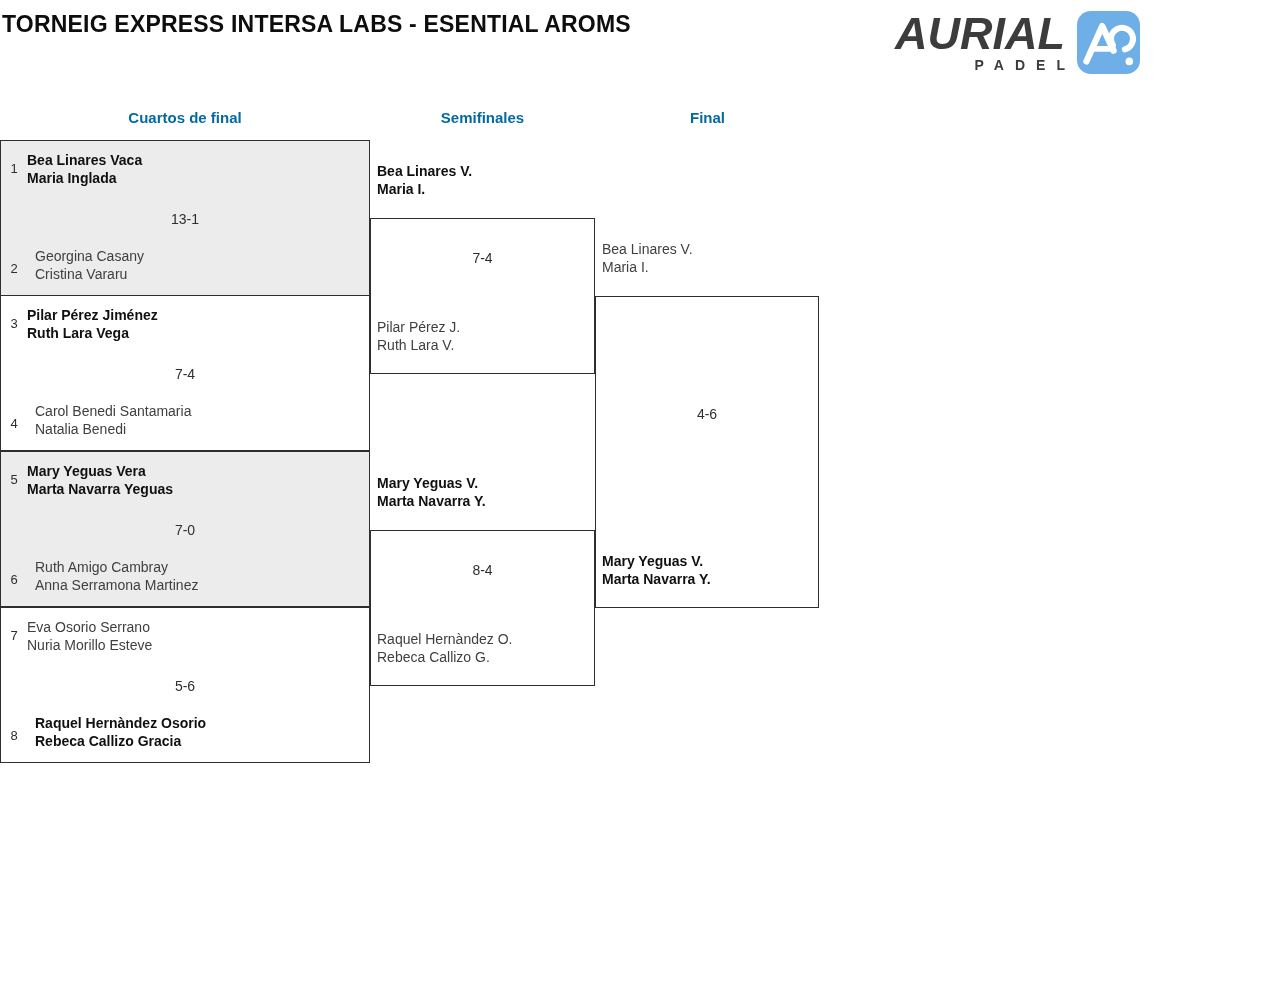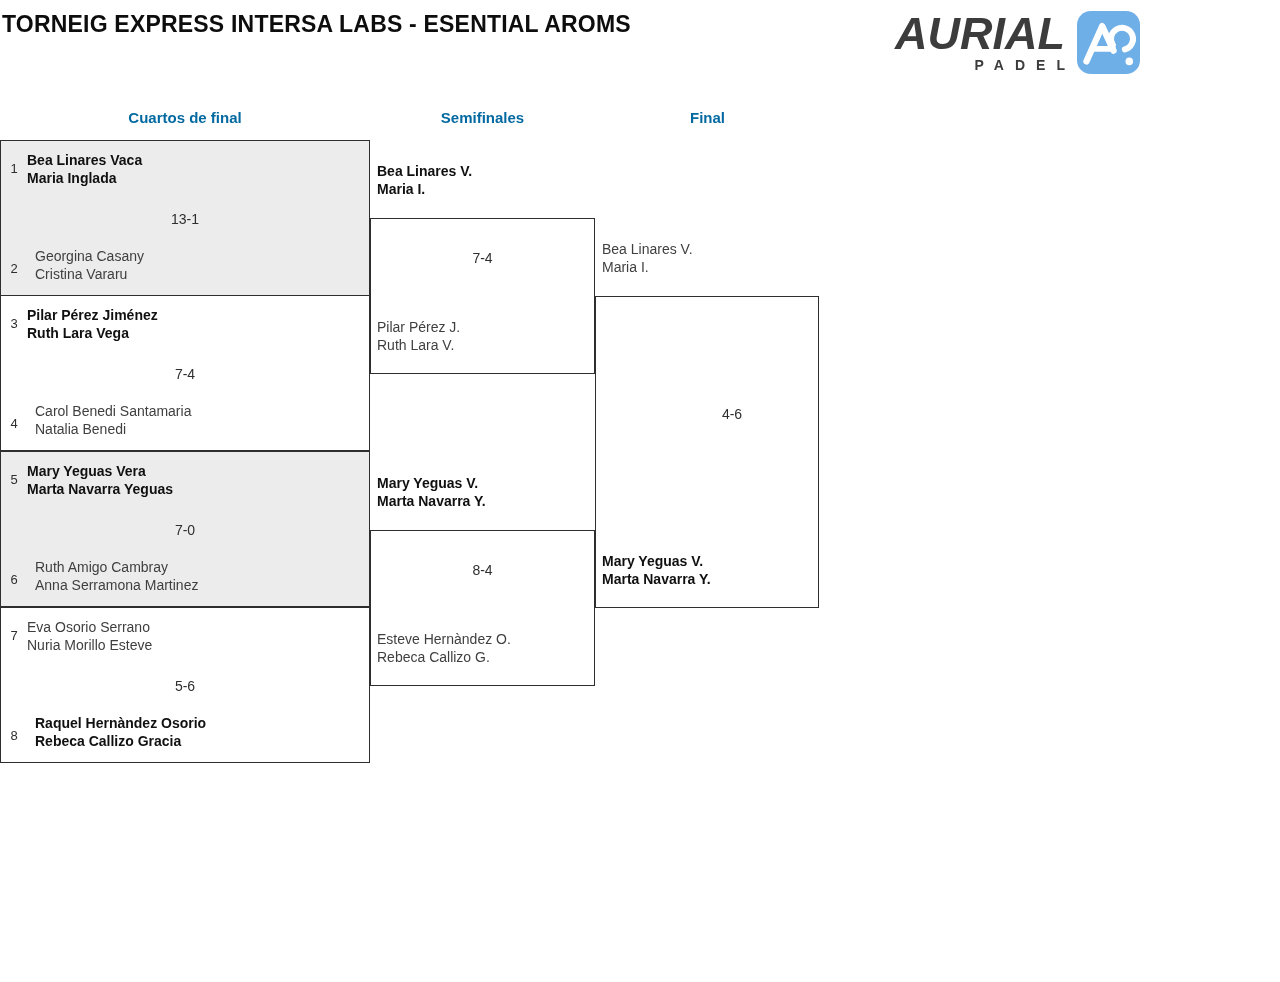--- a/index.html
+++ b/index.html
@@ -50,21 +50,21 @@
   .qbox .s-bot { bottom:19px; }
 
   .abs { position:absolute; }
   .sf1-top  { left:377px; top:162px; }
   .sf1-score{ left:370px; top:250px; width:225px; }
   .sf1-bot  { left:377px; top:318px; }
   .sf2-top  { left:377px; top:474px; }
   .sf2-score{ left:370px; top:562px; width:225px; }
   .sf2-bot  { left:377px; top:630px; }
   .fin-top  { left:602px; top:240px; }
-  .fin-score{ left:620px; top:406px; width:224px; }
+  .fin-score{ left:595px; top:406px; width:224px; }
   .fin-bot  { left:602px; top:552px; }
 </style>
 </head>
 <body>
 
 <div class="page">
 
   <div class="titles">
     <div class="title">TORNEIG EXPRESS INTERSA LABS - ESENTIAL AROMS</div>
   </div>
@@ -161,21 +161,21 @@
     <div>Pilar Pérez J.</div>
     <div>Ruth Lara V.</div>
   </div>
 
   <div class="abs sf2-top team winner">
     <div>Mary Yeguas V.</div>
     <div>Marta Navarra Y.</div>
   </div>
   <div class="abs sf2-score score">8-4</div>
   <div class="abs sf2-bot team">
-    <div>Esteve Hernàndez O.</div>
+    <div>Raquel Hernàndez O.</div>
     <div>Rebeca Callizo G.</div>
   </div>
 
   <div class="abs fin-top team">
     <div>Bea Linares V.</div>
     <div>Maria I.</div>
   </div>
   <div class="abs fin-score score">4-6</div>
   <div class="abs fin-bot team winner">
     <div>Mary Yeguas V.</div>

